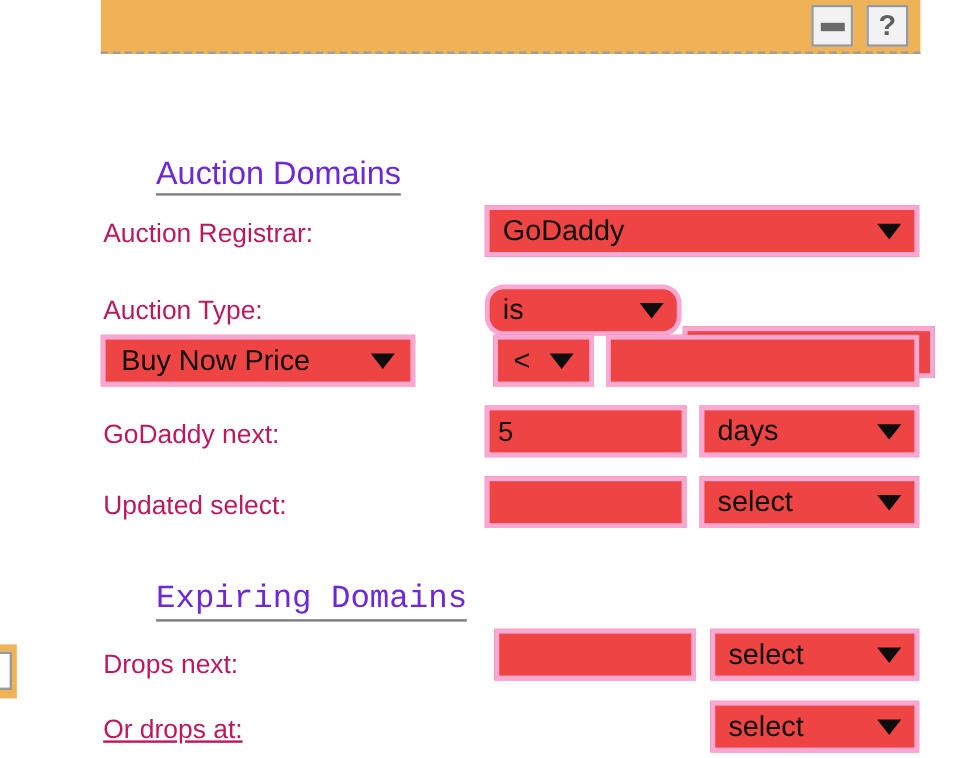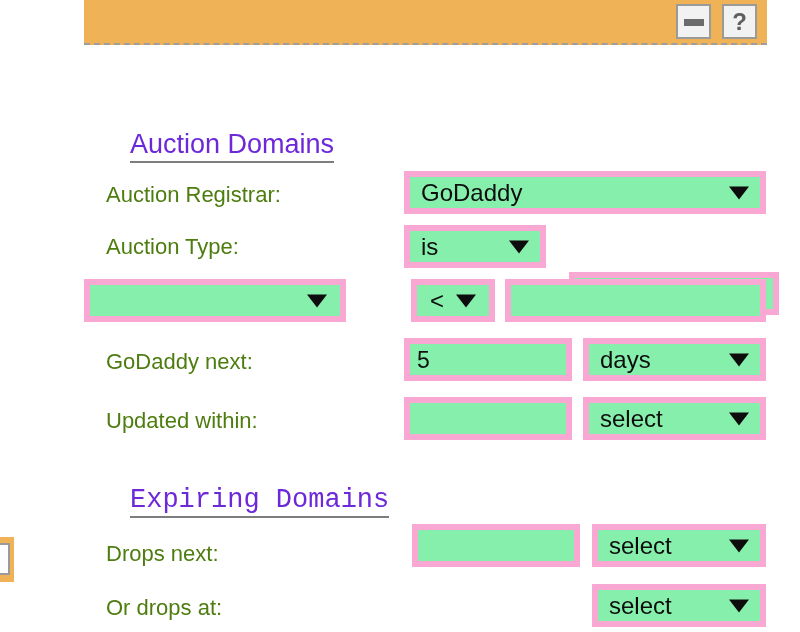--- a/index.html
+++ b/index.html
@@ -108,31 +108,30 @@
     border-bottom: 2px solid #7d7d7d;
     padding-bottom: 1px;
     white-space: nowrap;
     margin-left: 44px;
   }
 
   .row-label {
     position: absolute;
     left: 2px;
     font-size: 22px;
-    color: #4d7c0f;
-    white-space: nowrap;
-    margin-left: 20px;
+    color: #be185d;
+    white-space: nowrap;
   }
 
   
   .ctl {
     position: absolute;
     box-sizing: border-box;
-    background: #86efac;
-    border: 6px solid #f9a8d4;
+    background: #ef4444;
+    border: 4px solid #f9a8d4;
     font-family: "Liberation Sans", sans-serif;
   }
   .sel {
     height: 43px;
   }
   .sel .sel-text {
     position: absolute;
     left: 11px;
     top: 50%;
     transform: translateY(-50%);
@@ -191,70 +190,71 @@
   <div class="panel-body">
 
     <div class="section-head" style="top:84px;">Auction Domains</div>
 
     <div class="row-label" style="top:137px;">Auction Registrar:</div>
     <div class="ctl sel" style="left:320px; top:126px; width:362px;">
       <span class="sel-text">GoDaddy</span>
       <span class="arrow"></span>
     </div>
 
-    <div class="row-label" style="top:189px;">Auction Type:</div>
-    <div class="ctl sel" style="left:320px; top:180px; width:142px;">
+    <div class="row-label" style="top:201px;">Auction Type:</div>
+    <div class="ctl sel" style="left:320px; top:192px; width:164px;border-radius:16px;">
       <span class="sel-text">is</span>
       <span class="arrow"></span>
     </div>
     <div class="ctl sel" style="left:485px; top:180px; width:210px;margin-top:47px;">
       <span class="sel-text">ALL</span>
       <span class="arrow"></span>
     </div>
 
     <div class="ctl sel sel-compact" style="left:0px; top:234px; width:262px;">
+      <span class="sel-text">Buy Now Price</span>
       <span class="arrow"></span>
     </div>
     <div class="ctl sel sel-compact" style="left:327px; top:234px; width:84px;">
       <span class="sel-text">&lt;</span>
       <span class="arrow"></span>
     </div>
     <div class="ctl txt" style="left:421px; top:234px; width:261px;">
       <span class="txt-value"></span>
     </div>
 
     <div class="row-label" style="top:304px;">GoDaddy next:</div>
     <div class="ctl txt" style="left:320px; top:293px; width:168px;">
       <span class="txt-value">5</span>
     </div>
     <div class="ctl sel" style="left:499px; top:293px; width:183px;">
       <span class="sel-text">days</span>
       <span class="arrow"></span>
     </div>
 
-    <div class="row-label" style="top:363px;">Updated within:</div>
+    <div class="row-label" style="top:363px;">Updated select:</div>
     <div class="ctl txt" style="left:320px; top:352px; width:168px;">
       <span class="txt-value"></span>
     </div>
     <div class="ctl sel" style="left:499px; top:352px; width:183px;">
       <span class="sel-text">select</span>
       <span class="arrow"></span>
     </div>
 
     <div class="section-head" style="top:440px;font-family:Liberation Mono, monospace;">Expiring Domains</div>
 
     <div class="row-label" style="top:496px;">Drops next:</div>
     <div class="ctl txt" style="left:328px; top:479px; width:168px;">
       <span class="txt-value"></span>
     </div>
     <div class="ctl sel" style="left:508px; top:479px; width:174px;">
       <span class="sel-text">select</span>
       <span class="arrow"></span>
     </div>
 
-    <div class="row-label" style="top:550px;">Or drops at:</div>
+    <div class="row-label" style="top:550px;text-decoration:underline;">Or drops at:</div>
     <div class="ctl sel" style="left:508px; top:539px; width:174px;">
       <span class="sel-text">select</span>
       <span class="arrow"></span>
     </div>
 
   </div>
 </div>
 
 </body></html>

